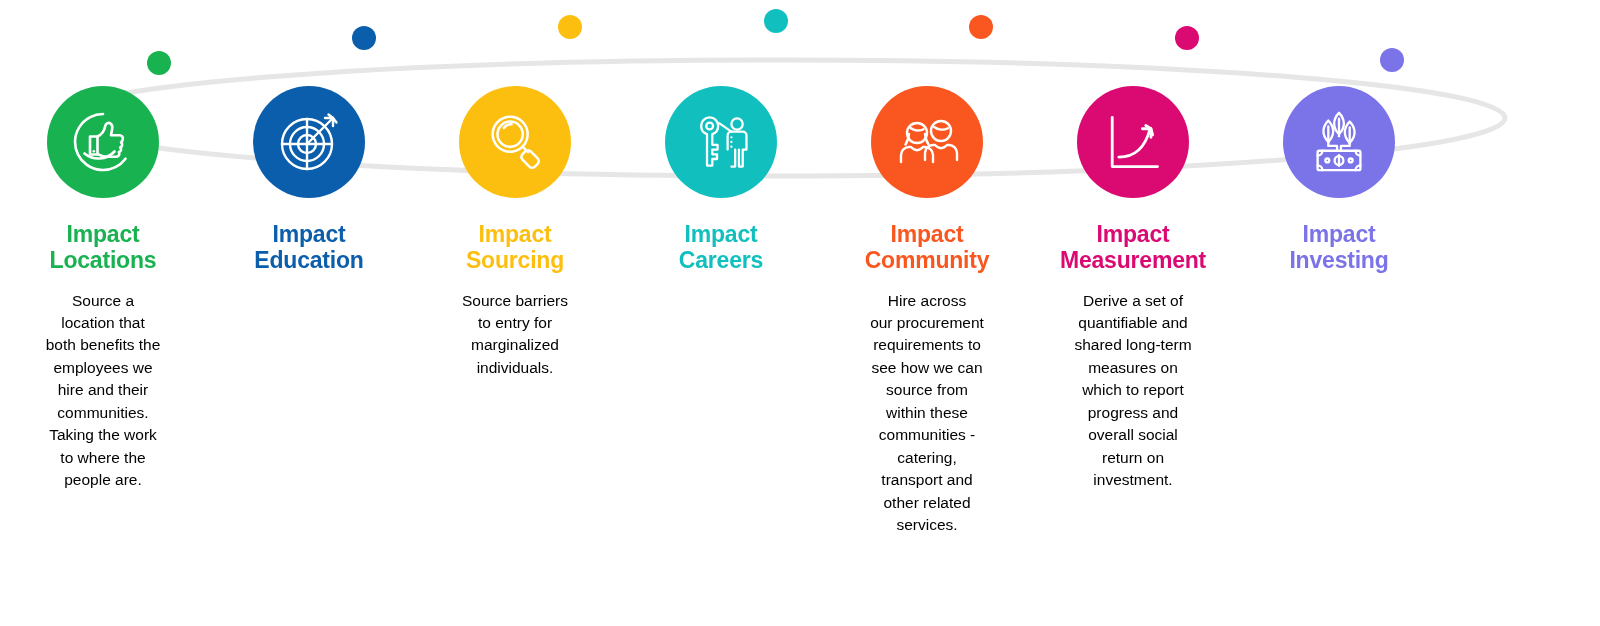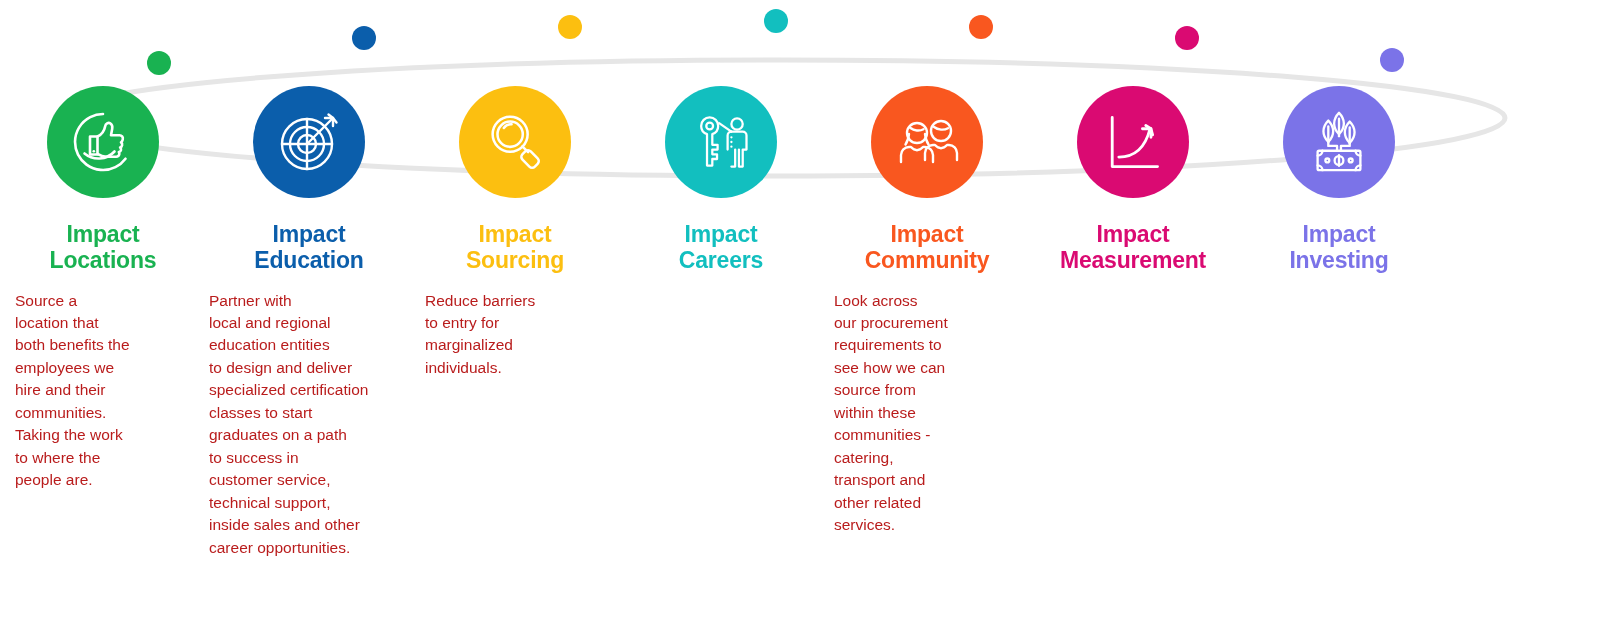--- a/index.html
+++ b/index.html
@@ -72,22 +72,22 @@
     line-height: 1.12;
     text-align: center;
     letter-spacing: -0.2px;
     white-space: pre-line;
   }
 
   .pillar-body {
     margin-top: 16px;
     font-size: 15.5px;
     line-height: 1.45;
-    color: #b91c1c;
-    text-align: left;
+    color: #000000;
+    text-align: center;
     white-space: pre-line;
     width: 196px;
   }
 
   
   .pillar:nth-child(1) .pillar-body { width: 176px; }
   .pillar:nth-child(2) .pillar-body { width: 200px; }
   .pillar:nth-child(3) .pillar-body { width: 180px; }
   .pillar:nth-child(4) .pillar-body { width: 204px; }
   .pillar:nth-child(5) .pillar-body { width: 186px; }
@@ -148,49 +148,37 @@
             <circle cx="34" cy="38" r="9"></circle>
             <path d="M34 13v50M9 38h50"></path>
             <path d="M34 38 60 12"></path>
             <path d="M52 12h8v8"></path>
             <path d="M55.5 8.5 60 12l3.5 4.5"></path>
           </svg>
         </span>
       </div>
       <div class="pillar-title" style="color:#0b5eab">Impact
 Education</div>
-      <div class="pillar-body">Partner with
-local and regional
-education entities
-to design and deliver
-specialized certification
-classes to start
-graduates on a path
-to success in
-customer service,
-technical support,
-inside sales and other
-career opportunities.</div>
     </div>
 
     <div class="pillar">
       <div class="circle" style="background:#fcbf10">
         <span>
           <svg width="70" height="70" viewBox="0 0 72 72" fill="none" stroke="#ffffff" stroke-width="2.6" stroke-linecap="round" stroke-linejoin="round">
             <circle cx="31" cy="28" r="18"></circle>
             <circle cx="31" cy="28" r="13"></circle>
             <path d="M24.5 21.5a9 9 0 0 1 8-3.8"></path>
             <path d="m43.5 40.5 6 6"></path>
             <rect x="45.5" y="44.5" width="12" height="18" rx="4" transform="rotate(-45 51.5 53.5)"></rect>
           </svg>
         </span>
       </div>
       <div class="pillar-title" style="color:#fcbf10">Impact
 Sourcing</div>
-      <div class="pillar-body">Reduce barriers
+      <div class="pillar-body">Source barriers
 to entry for
 marginalized
 individuals.</div>
     </div>
 
     <div class="pillar">
       <div class="circle" style="background:#12bfbf">
         <span>
           <svg width="68" height="68" viewBox="0 0 72 72" fill="none" stroke="#ffffff" stroke-width="2.4" stroke-linecap="round" stroke-linejoin="round">
             <path d="M24 10c-5 0-9 4-9 9 0 4 2.6 7.4 6.2 8.6V61h5.6v-7h5v-5h-5v-5h5.6v-5H26.8V27.6C30.4 26.4 33 23 33 19c0-5-4-9-9-9z"></path>
@@ -218,21 +206,21 @@
             <path d="M34 28c.6 4.5 1.8 8 3.5 10.5"></path>
             <path d="M10 56v-7c0-4.4 3.6-8 8-8h2c2 2.2 4 3.2 6 3.2s4-1 6-3.2h2c4.4 0 8 3.6 8 8v7"></path>
             <circle cx="50" cy="25" r="10"></circle>
             <path d="M43 21c4 3 10 3.5 14 1.2"></path>
             <path d="M34 54v-7c0-4.4 3.6-8 8-8h2c2 2.2 4 3.2 6 3.2s4-1 6-3.2h2c4.4 0 8 3.6 8 8v7"></path>
           </svg>
         </span>
       </div>
       <div class="pillar-title" style="color:#f9571f">Impact
 Community</div>
-      <div class="pillar-body">Look across
+      <div class="pillar-body">Hire across
 our procurement
 requirements to
 see how we can
 source from
 within these
 communities -
 catering,
 transport and
 other related
 services.</div>
@@ -244,20 +232,29 @@
           <svg width="68" height="68" viewBox="0 0 72 72" fill="none" stroke="#ffffff" stroke-width="3" stroke-linecap="round" stroke-linejoin="round">
             <path d="M14 10v52h48"></path>
             <path d="M21 52c17 0 28-10 33-30"></path>
             <path d="M46 22h9v9"></path>
             <path d="M49.5 18.5 55 22l1.8 6.5"></path>
           </svg>
         </span>
       </div>
       <div class="pillar-title" style="color:#da0a72">Impact
 Measurement</div>
+      <div class="pillar-body">Derive a set of
+quantifiable and
+shared long-term
+measures on
+which to report
+progress and
+overall social
+return on
+investment.</div>
     </div>
 
     <div class="pillar">
       <div class="circle" style="background:#7b73e8">
         <span>
           <svg width="70" height="70" viewBox="0 0 72 72" fill="none" stroke="#ffffff" stroke-width="2.4" stroke-linecap="round" stroke-linejoin="round">
             <path d="M20 25c0-6 5-11 5-11s5 5 5 11-5 11-5 11-5-5-5-11z"></path>
             <path d="M25 20v16"></path>
             <path d="M31 17c0-6 5-11 5-11s5 5 5 11-5 11-5 11-5-5-5-11z"></path>
             <path d="M36 12v18"></path>

